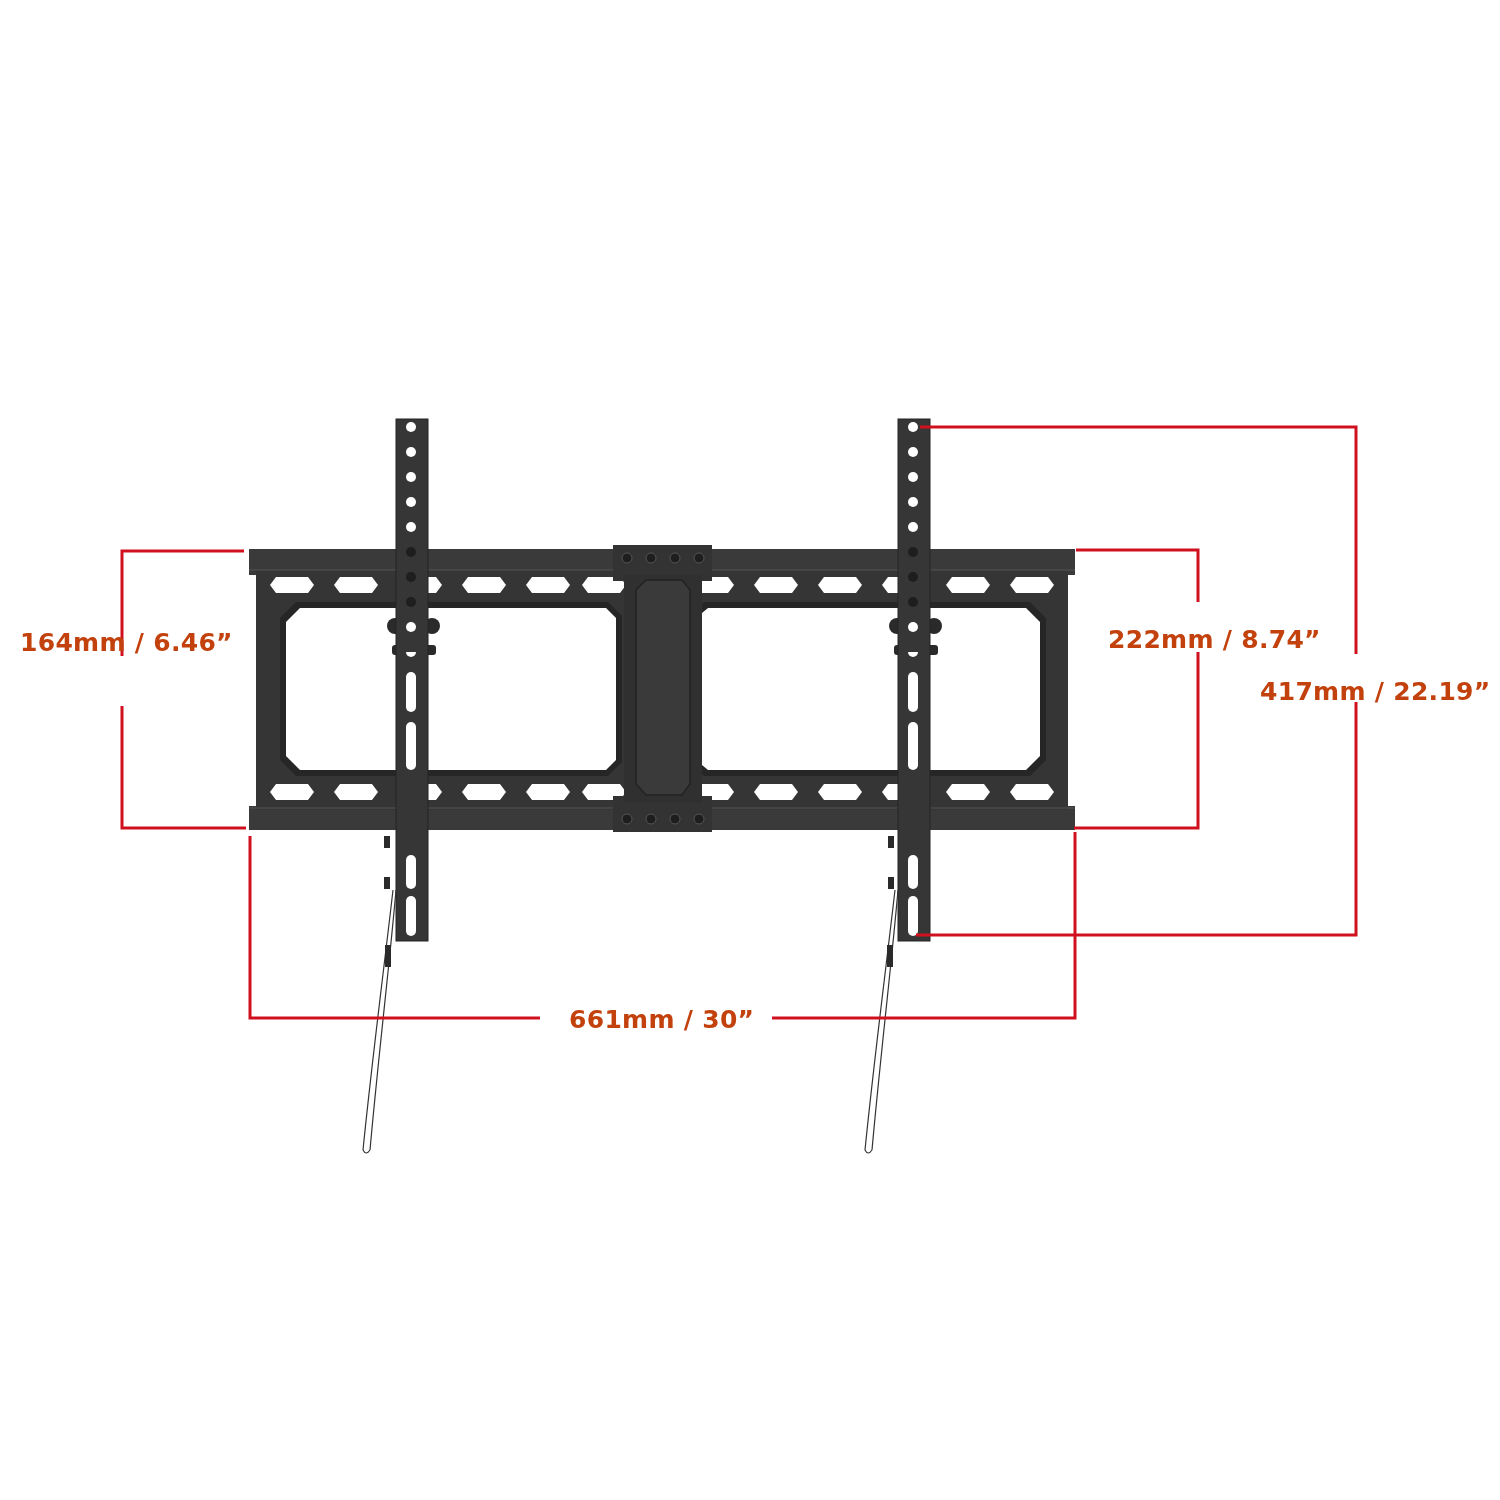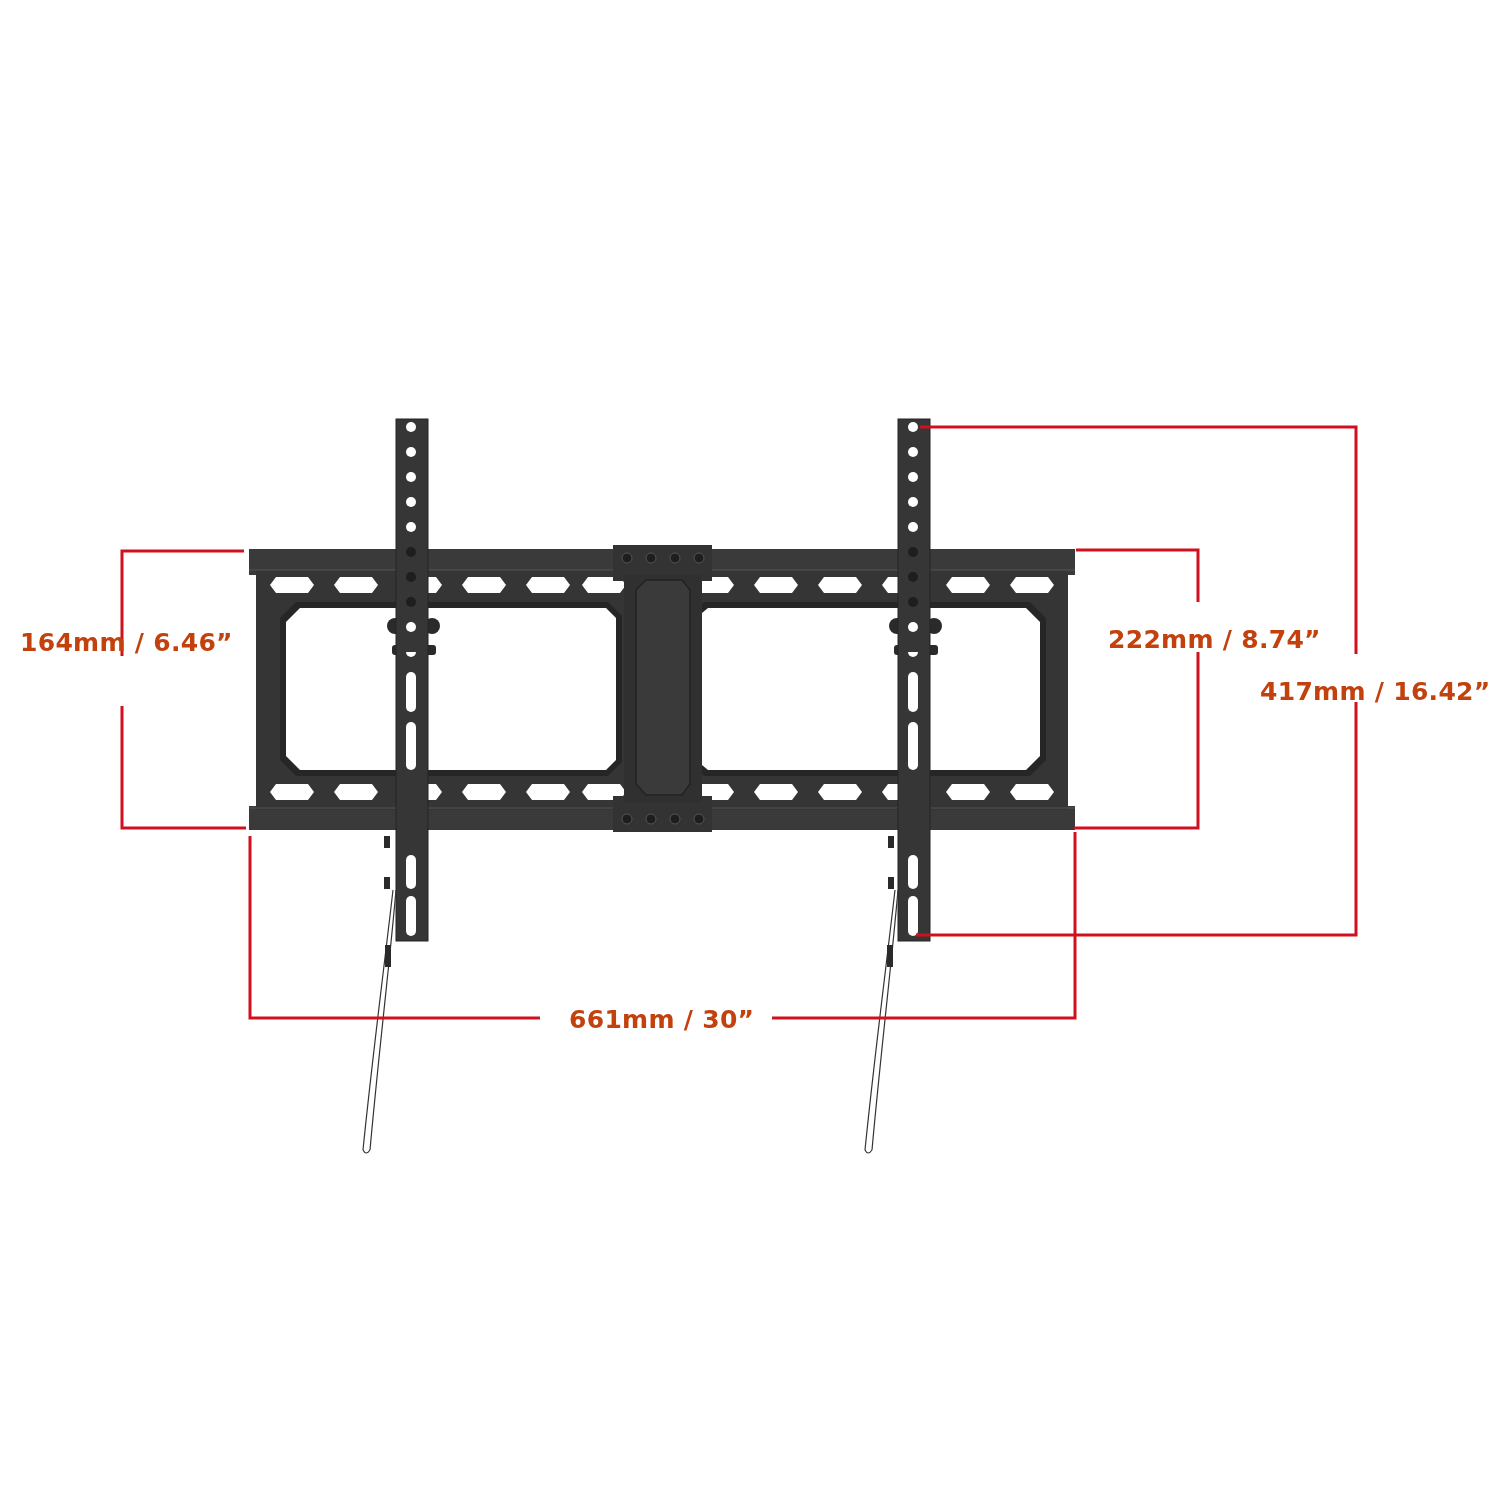--- a/index.html
+++ b/index.html
@@ -175,15 +175,15 @@
       <polyline points="1356,702 1356,935 916,935"></polyline>
     </g>
     <g fill="none" stroke="#d0101e" stroke-width="3">
       <polyline points="250,836 250,1018 540,1018"></polyline>
       <polyline points="772,1018 1075,1018 1075,832"></polyline>
     </g>
   </svg>
 
   <div class="dim-label" id="lbl-height-plate">164mm / 6.46”</div>
   <div class="dim-label" id="lbl-vesa-height">222mm / 8.74”</div>
-  <div class="dim-label" id="lbl-total-height">417mm / 16.42”</div>
+  <div class="dim-label" id="lbl-total-height">417mm / 22.19”</div>
   <div class="dim-label" id="lbl-width">661mm / 30”</div>
 </div>
 
 </body></html>

